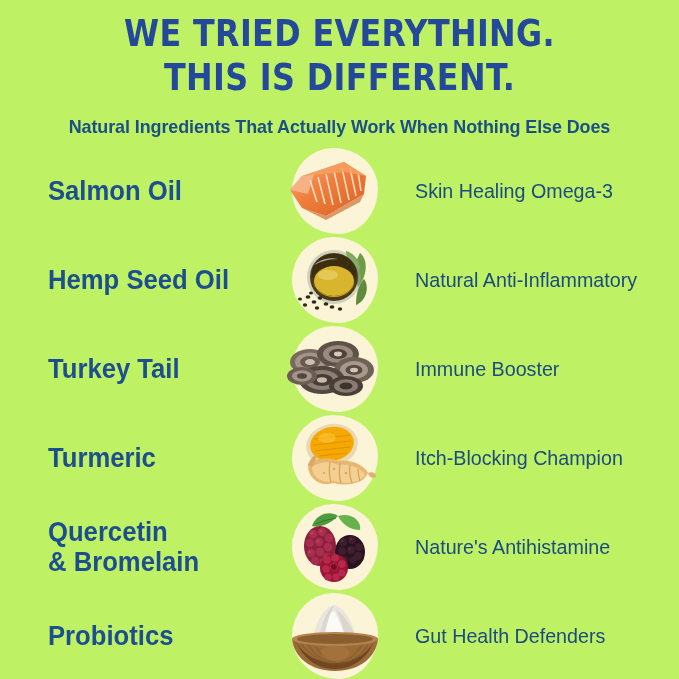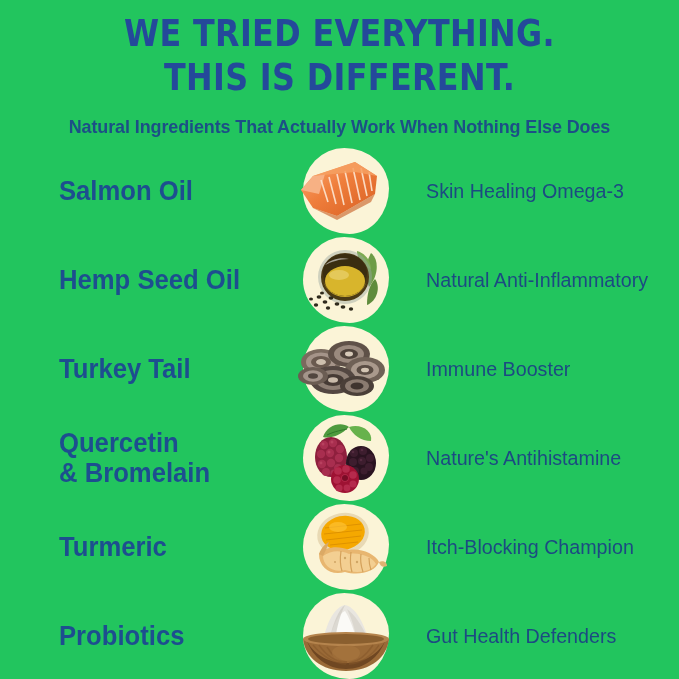--- a/index.html
+++ b/index.html
@@ -9,21 +9,21 @@
   body {
     width: 679px;
     height: 679px;
     overflow: hidden;
     font-family: "Liberation Sans", sans-serif;
   }
   #infographic {
     position: relative;
     width: 679px;
     height: 679px;
-    background: #22c55e;
+    background: #bef264;
     box-sizing: border-box;
     overflow: hidden;
   }
 
   
   .header {
     position: absolute;
     top: 0;
     left: 0;
     width: 679px;
@@ -52,21 +52,21 @@
     font-size: 18.5px;
     line-height: 20px;
     letter-spacing: -0.1px;
     transform: scaleX(0.97);
   }
 
   
   .rows {
     position: absolute;
     top: 146px;
-    left: 11px;
+    left: 0;
     width: 607px;
   }
   .row {
     position: relative;
     height: 89px;
     width: 679px;
   }
   .row-name {
     position: absolute;
     left: 48px;
@@ -230,20 +230,54 @@
             <ellipse cx="30" cy="52" rx="15" ry="9" fill="#6b5d53"></ellipse>
             <ellipse cx="30" cy="52" rx="10" ry="5.8" fill="#a3948a"></ellipse>
             <ellipse cx="30" cy="52" rx="5" ry="2.8" fill="#51463f"></ellipse>
           </g>
         </svg>
       </div>
       <div class="row-desc">Immune Booster</div>
     </div>
 
     <div class="row">
+      <div class="row-name">Turmeric</div>
+      <div class="row-art">
+        <div class="blob"></div>
+        <svg class="art-svg" viewBox="0 0 126 89">
+          <ellipse cx="60" cy="32" rx="26" ry="21" transform="rotate(-12 60 32)" fill="#e8d9b4"></ellipse>
+          <ellipse cx="60" cy="31" rx="22" ry="17" transform="rotate(-12 60 31)" fill="#f5a800"></ellipse>
+          <g stroke="#d98d00" stroke-width="1.1" opacity="0.8">
+            <path d="M42 26 L78 22" fill="none"></path>
+            <path d="M41 32 L79 28" fill="none"></path>
+            <path d="M43 38 L78 34" fill="none"></path>
+            <path d="M47 43 L75 40" fill="none"></path>
+          </g>
+          <ellipse cx="55" cy="25" rx="9" ry="5" fill="#ffc63a" opacity="0.6"></ellipse>
+          <path d="M36 52 C44 44 56 44 66 48 C78 46 92 52 96 60 C92 70 76 74 62 70 C48 74 36 66 36 52 Z" fill="#e8b670"></path>
+          <path d="M40 54 C48 48 58 48 66 52 C78 50 90 56 93 62 C88 70 74 72 62 68 C50 71 40 64 40 54 Z" fill="#f3cf92"></path>
+          <g stroke="#cf9a52" stroke-width="1.2" fill="none" opacity="0.85">
+            <path d="M58 49 C57 56 57 63 59 69"></path>
+            <path d="M68 50 C67 57 67 63 69 70"></path>
+            <path d="M78 52 C77 58 78 64 80 70"></path>
+            <path d="M86 56 C86 61 87 65 88 68"></path>
+          </g>
+          <path d="M36 52 C38 46 42 42 46 40 C44 46 42 50 40 54 Z" fill="#dba965"></path>
+          <path d="M96 60 C100 58 104 60 104 64 C100 66 97 64 96 60 Z" fill="#dfb273"></path>
+          <g fill="#b98a48" opacity="0.6">
+            <circle cx="62" cy="56" r="1.2"></circle>
+              <circle cx="74" cy="60" r="1.2"></circle>
+            <circle cx="52" cy="60" r="1"></circle>
+          </g>
+        </svg>
+      </div>
+      <div class="row-desc">Itch-Blocking Champion</div>
+    </div>
+
+    <div class="row">
       <div class="row-name">Quercetin
 &amp; Bromelain</div>
       <div class="row-art">
         <div class="blob"></div>
         <svg class="art-svg" viewBox="0 0 126 89">
           <path d="M40 24 C44 12 58 8 66 14 C58 22 48 26 40 24 Z" fill="#4e9b3e"></path>
           <path d="M66 14 C78 10 90 18 88 28 C78 28 70 22 66 14 Z" fill="#67b24c"></path>
           <path d="M44 22 C52 18 60 17 64 16" stroke="#2f7a2a" stroke-width="1" fill="none"></path>
           <g>
             <ellipse cx="48" cy="44" rx="16" ry="20" fill="#8e1f3d"></ellipse>
@@ -295,54 +329,20 @@
               <circle cx="62" cy="65" r="3.8"></circle>
                 <circle cx="70" cy="71" r="3.6"></circle>
               <circle cx="56" cy="75" r="3.6"></circle>
                 <circle cx="64" cy="75" r="3.4"></circle>
             </g>
             <circle cx="62" cy="65" r="3" fill="#7a0c26"></circle>
           </g>
         </svg>
       </div>
       <div class="row-desc">Nature's Antihistamine</div>
-    </div>
-
-    <div class="row">
-      <div class="row-name">Turmeric</div>
-      <div class="row-art">
-        <div class="blob"></div>
-        <svg class="art-svg" viewBox="0 0 126 89">
-          <ellipse cx="60" cy="32" rx="26" ry="21" transform="rotate(-12 60 32)" fill="#e8d9b4"></ellipse>
-          <ellipse cx="60" cy="31" rx="22" ry="17" transform="rotate(-12 60 31)" fill="#f5a800"></ellipse>
-          <g stroke="#d98d00" stroke-width="1.1" opacity="0.8">
-            <path d="M42 26 L78 22" fill="none"></path>
-            <path d="M41 32 L79 28" fill="none"></path>
-            <path d="M43 38 L78 34" fill="none"></path>
-            <path d="M47 43 L75 40" fill="none"></path>
-          </g>
-          <ellipse cx="55" cy="25" rx="9" ry="5" fill="#ffc63a" opacity="0.6"></ellipse>
-          <path d="M36 52 C44 44 56 44 66 48 C78 46 92 52 96 60 C92 70 76 74 62 70 C48 74 36 66 36 52 Z" fill="#e8b670"></path>
-          <path d="M40 54 C48 48 58 48 66 52 C78 50 90 56 93 62 C88 70 74 72 62 68 C50 71 40 64 40 54 Z" fill="#f3cf92"></path>
-          <g stroke="#cf9a52" stroke-width="1.2" fill="none" opacity="0.85">
-            <path d="M58 49 C57 56 57 63 59 69"></path>
-            <path d="M68 50 C67 57 67 63 69 70"></path>
-            <path d="M78 52 C77 58 78 64 80 70"></path>
-            <path d="M86 56 C86 61 87 65 88 68"></path>
-          </g>
-          <path d="M36 52 C38 46 42 42 46 40 C44 46 42 50 40 54 Z" fill="#dba965"></path>
-          <path d="M96 60 C100 58 104 60 104 64 C100 66 97 64 96 60 Z" fill="#dfb273"></path>
-          <g fill="#b98a48" opacity="0.6">
-            <circle cx="62" cy="56" r="1.2"></circle>
-              <circle cx="74" cy="60" r="1.2"></circle>
-            <circle cx="52" cy="60" r="1"></circle>
-          </g>
-        </svg>
-      </div>
-      <div class="row-desc">Itch-Blocking Champion</div>
     </div>
 
     <div class="row">
       <div class="row-name">Probiotics</div>
       <div class="row-art">
         <div class="blob"></div>
         <svg class="art-svg" viewBox="0 0 126 89">
           <path d="M40 50 C44 30 52 16 62 14 C72 16 80 30 86 50 Z" fill="#e9e6e0"></path>
           <path d="M46 50 C50 34 56 22 62 20 C66 26 70 36 74 50 Z" fill="#fbfaf7"></path>
           <path d="M62 14 C58 22 54 34 52 50 L46 50 C50 32 56 18 62 14 Z" fill="#cfcac2" opacity="0.7"></path>

